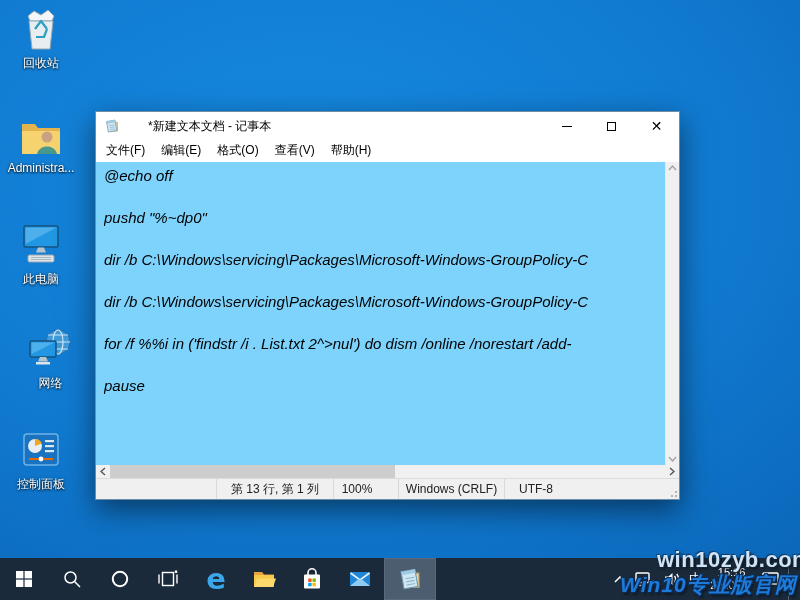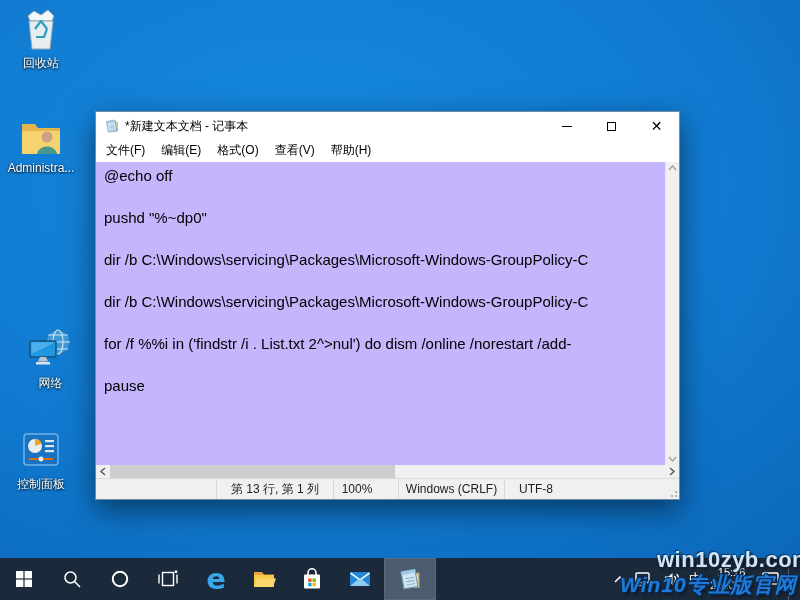--- a/index.html
+++ b/index.html
@@ -14,32 +14,32 @@
   .dicon .ic { display:block; margin:0 auto; }
   .dicon .lbl { display:block; margin-top:1px; font-size:12px; color:#fff;
     text-shadow:0 1px 2px rgba(0,0,0,.85), 0 0 3px rgba(0,0,0,.5); }
 
   
   .win { position:absolute; left:95px; top:111px; width:585px; height:389px;
     background:#fff; border:1px solid #6d8ea6; box-shadow:0 10px 28px rgba(0,0,0,.5);
     display:flex; flex-direction:column; }
   .titlebar { height:28px; background:#fff; display:flex; align-items:center; flex:0 0 28px; }
   .titlebar .appicon { margin:0 5px 0 8px; }
-  .titlebar .title { font-size:12px; color:#000; flex:1 1 auto; white-space:nowrap; overflow:hidden; }
+  .titlebar .title { font-size:12px; color:#000; flex:1 1 auto; white-space:nowrap; overflow:hidden;margin-left:23px; }
   .wbtns { display:flex; height:100%; }
   .wbtn { width:45px; height:100%; display:flex; align-items:center; justify-content:center; }
   .glyph-min { width:10px; height:1px; background:#000; }
   .glyph-max { width:9px; height:9px; border:1px solid #000; }
   .glyph-close { font-size:14px; color:#000; line-height:1; }
 
   .menubar { height:22px; background:#fff; display:flex; align-items:flex-end;
     padding-left:2px; flex:0 0 22px; }
   .menuitem { font-size:12px; color:#000; padding:3px 8px; }
 
-  .editorwrap { position:relative; flex:1 1 auto; background:#c4b5fd; overflow:hidden; }
+  .editorwrap { position:relative; flex:1 1 auto; background:#7dd3fc; overflow:hidden;font-style:italic; }
   .editor { position:absolute; left:0; top:0; right:14px; bottom:0;
     padding:3px 0 0 8px; overflow:hidden; }
   .tline { height:42px; line-height:21px; font-size:15px; color:#000;
     white-space:pre; overflow:hidden; }
   .vscroll { position:absolute; right:0; top:0; bottom:0; width:14px;
     background:#f0f0f0; border-left:1px solid #e8e8e8;
     display:flex; flex-direction:column; justify-content:space-between; align-items:center; }
   .vscroll svg { margin:3px 0; }
 
   .hscroll { height:13px; flex:0 0 13px; background:#f0f0f0; position:relative; }
@@ -101,20 +101,30 @@
   <div class="dicon" style="top:112px;">
     <svg class="ic" width="46" height="48" viewBox="0 0 46 48">
       <path d="M4 12 h13 l3 4 h22 v26 h-38 z" fill="#e3b44e"></path>
       <rect x="4" y="19" width="38" height="23" rx="1" fill="#f7d370"></rect>
       <circle cx="29" cy="25" r="5.5" fill="#c9a183"></circle>
       <path d="M19 42 c2 -10 18 -10 20 0 z" fill="#48988c"></path>
     </svg>
     <span class="lbl">Administra...</span>
   </div>
 
+  <div class="dicon" style="top:220px;">
+    <svg class="ic" width="48" height="50" viewBox="0 0 48 50">
+      <rect x="7" y="6" width="34" height="21" rx="1.5" fill="#2196e3" stroke="#14537f" stroke-width="1.5"></rect>
+      <polygon points="8.5,7.5 39.5,7.5 8.5,24" fill="#5cb8ef" opacity=".75"></polygon>
+      <path d="M21 27.5 h6 l2 5 h-10 z" fill="#b9c5cd"></path>
+      <rect x="11" y="35" width="26" height="7" rx="1.5" fill="#dde4e9" stroke="#98a7b1" stroke-width="1"></rect>
+      <path d="M14 37.5 h20 M14 39.5 h20" stroke="#aab8c0" stroke-width="1"></path>
+    </svg>
+    <span class="lbl">此电脑</span>
+  </div>
 
   <div class="dicon" style="top:324px;padding-left:19px;">
     <svg class="ic" width="48" height="50" viewBox="0 0 48 50">
       <circle cx="31" cy="18" r="12" fill="#3f9ad8" stroke="#2a6ea5" stroke-width="1"></circle>
       <ellipse cx="31" cy="18" rx="5" ry="12" fill="none" stroke="#cfe8f7" stroke-width="1.2"></ellipse>
       <path d="M19 18 h24 M21 11 h20 M21 25 h20" stroke="#cfe8f7" stroke-width="1.2" fill="none"></path>
       <rect x="3" y="17" width="26" height="16" rx="1.5" fill="#2196e3" stroke="#14537f" stroke-width="1.5"></rect>
       <polygon points="4.5,18.5 27.5,18.5 4.5,30" fill="#5cb8ef" opacity=".75"></polygon>
       <path d="M13 33 h6 l2 4.5 h-10 z" fill="#b9c5cd"></path>
       <rect x="9" y="38" width="14" height="2.5" fill="#dde4e9"></rect>

